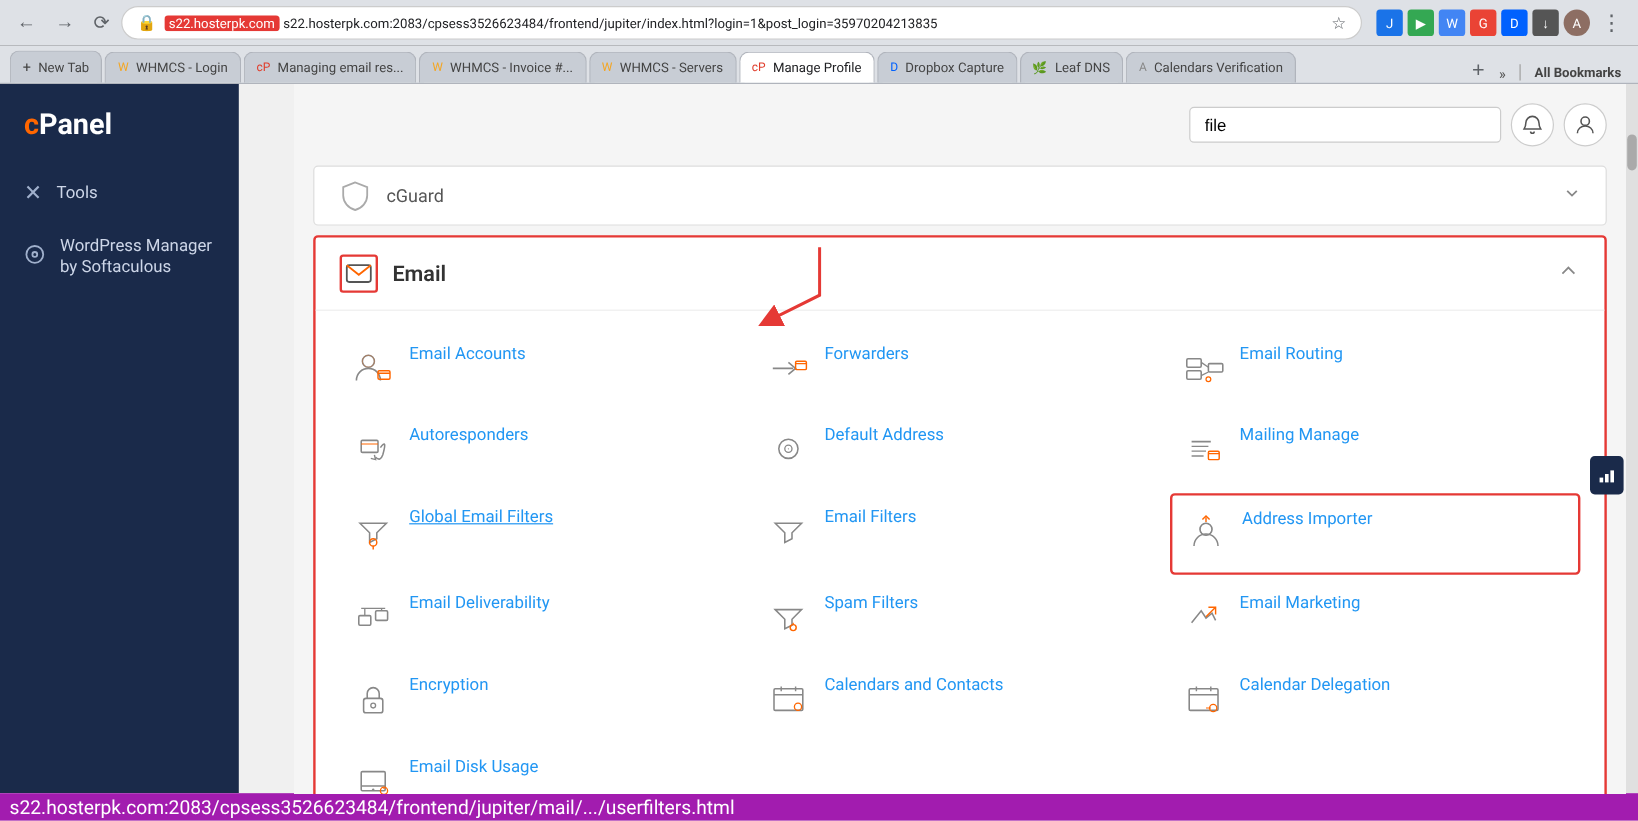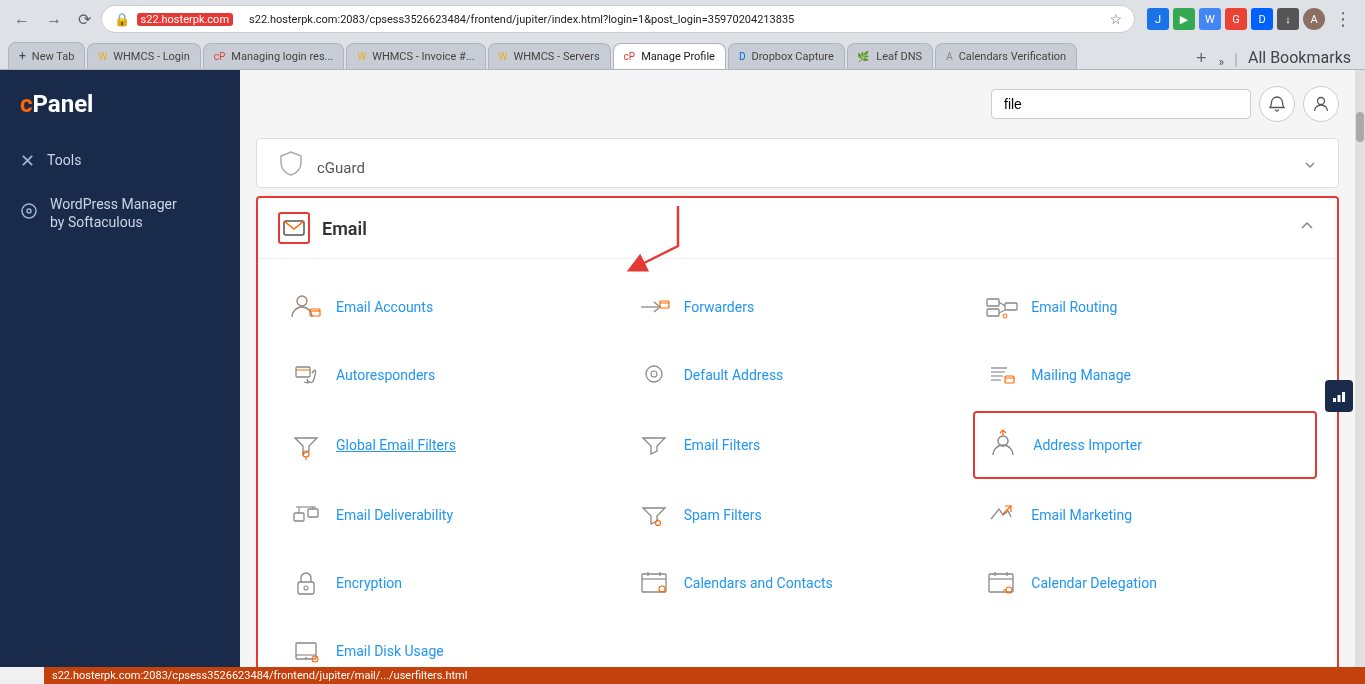--- a/index.html
+++ b/index.html
@@ -4,66 +4,66 @@
   <style>
     * { margin: 0; padding: 0; box-sizing: border-box; }
     body { font-family: -apple-system, BlinkMacSystemFont, 'Segoe UI', Roboto, sans-serif; background: #f0f0f0; width: 1365px; height: 684px; overflow: hidden; display: flex; flex-direction: column; }
 
     
     .browser-chrome { background: #3c3c3c; flex-shrink: 0; }
     .browser-titlebar { background: #dee1e6; display: flex; align-items: center; padding: 6px 8px; gap: 4px; height: 38px; }
     .nav-btn { background: none; border: none; cursor: pointer; color: #5f6368; font-size: 16px; padding: 4px 6px; border-radius: 50%; }
     .url-bar { flex: 1; background: white; border: 1px solid #ccc; border-radius: 20px; padding: 4px 12px; font-size: 13px; display: flex; align-items: center; gap: 6px; height: 28px; }
     .url-text { color: #202124; font-size: 12px; flex: 1; overflow: hidden; white-space: nowrap; }
-    .url-text span.redacted { background: #e53935; color: white; border-radius: 3px; padding: 0 4px; margin-right: 16px; font-size: 11px; }
+    .url-text span.redacted { background: #e53935; color: white; border-radius: 3px; padding: 0 4px; margin-right: 3px; font-size: 11px; }
     .browser-actions { display: flex; align-items: center; gap: 4px; margin-left: 8px; }
     .browser-action-btn { background: none; border: none; cursor: pointer; color: #5f6368; font-size: 16px; padding: 3px 5px; }
     .tab { display: flex; align-items: center; gap: 6px; padding: 6px 10px; border-radius: 8px 8px 0 0; font-size: 12px; cursor: pointer; white-space: nowrap; max-width: 160px; background: #c8cdd5; color: #444; border: 1px solid #b0b4bc; border-bottom: none; margin-right: 2px; }
     .tab.active { background: white; color: #202124; z-index: 1; }
     .tab-label { font-size: 11px; overflow: hidden; text-overflow: ellipsis; }
     .new-tab-btn { background: none; border: none; cursor: pointer; color: #5f6368; font-size: 18px; padding: 0 6px; margin-left: 2px; }
     .ext-icon { width: 22px; height: 22px; border-radius: 3px; background: #888; cursor: pointer; display: flex; align-items: center; justify-content: center; font-size: 11px; color: white; }
 
     
     .app-container { display: flex; flex: 1; overflow: hidden; }
 
     
-    .sidebar { width: 240px; background: #1a2a4a; color: white; display: flex; flex-direction: column; padding: 16px 0; flex-shrink: 0; overflow-y: auto; }
+    .sidebar { width: 199px; background: #1a2a4a; color: white; display: flex; flex-direction: column; padding: 16px 0; flex-shrink: 0; overflow-y: auto; }
     .cpanel-logo { padding: 4px 20px 20px; }
     .cpanel-logo-text { font-size: 24px; font-weight: bold; color: white; }
     .cpanel-logo-text span { color: #ff6600; }
     .sidebar-item { display: flex; align-items: center; gap: 12px; padding: 12px 20px; cursor: pointer; font-size: 14px; color: #cdd6e8; }
     .sidebar-item .si-icon { font-size: 18px; color: #a0b0cc; }
     .sidebar-item-label { line-height: 1.3; }
 
     
-    .main-content { flex: 1; background: #f5f5f5; overflow-y: auto; padding: 16px; }
+    .main-content { flex: 1; background: #f5f5f5; overflow-y: auto; padding: 16px; margin-left: 46px; }
 
     
     .top-search-bar { display: flex; justify-content: flex-end; align-items: center; gap: 8px; margin-bottom: 16px; }
     .search-input { border: 1px solid #ccc; border-radius: 4px; padding: 6px 12px; font-size: 14px; width: 260px; background: white; }
     .top-icon-btn { width: 36px; height: 36px; border-radius: 50%; border: 1px solid #ccc; background: white; cursor: pointer; display: flex; align-items: center; justify-content: center; font-size: 16px; color: #555; }
 
     
     .section-card { background: white; border-radius: 4px; border: 1px solid #ddd; margin-bottom: 16px; }
     .section-header { display: flex; align-items: center; justify-content: space-between; padding: 14px 20px; border-bottom: 1px solid #eee; cursor: pointer; }
     .section-header-left { display: flex; align-items: center; gap: 12px; }
     .section-title { font-size: 18px; font-weight: 600; color: #333; text-align: center; }
     .section-icon { width: 32px; height: 32px; display: flex; align-items: center; justify-content: center; }
     .section-toggle { font-size: 18px; color: #888; }
 
     
     .items-grid { display: grid; grid-template-columns: repeat(3, 1fr); padding: 16px 20px; gap: 4px; }
-    .grid-item { display: flex; align-items: center; gap: 10px; padding: 12px 8px; cursor: pointer; border-radius: 4px; }
+    .grid-item { display: flex; gap: 10px; padding: 12px 8px; cursor: pointer; border-radius: 4px; }
     .grid-item-icon { width: 40px; height: 40px; flex-shrink: 0; display: flex; align-items: center; justify-content: center; }
     .grid-item-label { font-size: 14px; color: #2196f3; }
     .grid-item-label.highlighted { color: #2196f3; text-decoration: underline; }
 
     
-    .status-bar { background: #c2410c; color: white; font-size: 11px; padding: 2px 8px; flex-shrink: 0; white-space: nowrap; overflow: hidden; margin-left: 44px; }
+    .status-bar { background: #a21caf; color: white; font-size: 16px; padding: 2px 8px; flex-shrink: 0; white-space: nowrap; overflow: hidden; }
 
     
     .tabs-row { display: flex; align-items: flex-end; flex: 1; overflow: hidden; }
   </style>
 </head>
 <body>
 
 <div class="browser-chrome">
 
   <div class="browser-titlebar">
@@ -96,21 +96,21 @@
       <div class="tab" style="background:#c8cdd5;">
         <span style="font-size:12px;">+</span>
         <span class="tab-label">New Tab</span>
       </div>
       <div class="tab" style="background:#c8cdd5;">
         <span style="font-size:10px;color:#f4a623;">W</span>
         <span class="tab-label">WHMCS - Login</span>
       </div>
       <div class="tab" style="background:#c8cdd5;">
         <span style="font-size:10px;color:#e03e2d;">cP</span>
-        <span class="tab-label">Managing login res...</span>
+        <span class="tab-label">Managing email res...</span>
       </div>
       <div class="tab" style="background:#c8cdd5;">
         <span style="font-size:10px;color:#f4a623;">W</span>
         <span class="tab-label">WHMCS - Invoice #...</span>
       </div>
       <div class="tab" style="background:#c8cdd5;">
         <span style="font-size:10px;color:#f4a623;">W</span>
         <span class="tab-label">WHMCS - Servers</span>
       </div>
       <div class="tab active">
@@ -126,21 +126,21 @@
         <span class="tab-label">Leaf DNS</span>
       </div>
       <div class="tab" style="background:#c8cdd5;">
         <span style="font-size:10px;color:#888;">A</span>
         <span class="tab-label">Calendars Verification</span>
       </div>
     </div>
     <button class="new-tab-btn">+</button>
     <span style="font-size:12px;color:#555;padding:0 6px;cursor:pointer;">»</span>
     <span style="margin:0 4px;color:#aaa;">|</span>
-    <span style="font-size:16px;color:#444;cursor:pointer;padding:2px 6px;">All Bookmarks</span>
+    <span style="font-size:11px;color:#444;cursor:pointer;padding:2px 6px;font-weight:bold;">All Bookmarks</span>
   </div>
 </div>
 
 <div class="app-container">
 
   <div class="sidebar">
     <div class="cpanel-logo">
       <div class="cpanel-logo-text"><span>c</span>Panel</div>
     </div>
 
@@ -170,21 +170,21 @@
         </svg>
       </button>
       <button class="top-icon-btn" title="User">
         <svg width="18" height="18" viewBox="0 0 18 18" fill="none">
           <circle cx="9" cy="6" r="3.5" stroke="#555" stroke-width="1.3" fill="none"></circle>
           <path d="M2.5 16c0-3.5 3-6 6.5-6s6.5 2.5 6.5 6" stroke="#555" stroke-width="1.3" fill="none"></path>
         </svg>
       </button>
     </div>
 
-    <div style="background:white;border:1px solid #ddd;border-radius:4px;margin-bottom:8px;padding:10px 20px;display:flex;align-items:flex-end;gap:12px;">
+    <div style="background:white;border:1px solid #ddd;border-radius:4px;margin-bottom:8px;padding:10px 20px;display:flex;align-items:center;gap:12px;">
       <svg width="28" height="28" viewBox="0 0 28 28" fill="none">
         <path d="M14 3L4 7v7c0 5.5 4.3 10.7 10 12 5.7-1.3 10-6.5 10-12V7L14 3z" stroke="#aaa" stroke-width="1.5" fill="none"></path>
       </svg>
       <span style="font-size:15px;color:#555;">cGuard</span>
       <div style="margin-left:auto;">
         <svg width="16" height="16" viewBox="0 0 16 16" fill="none">
           <polyline points="4,6 8,10 12,6" stroke="#888" stroke-width="1.5" fill="none"></polyline>
         </svg>
       </div>
     </div>

